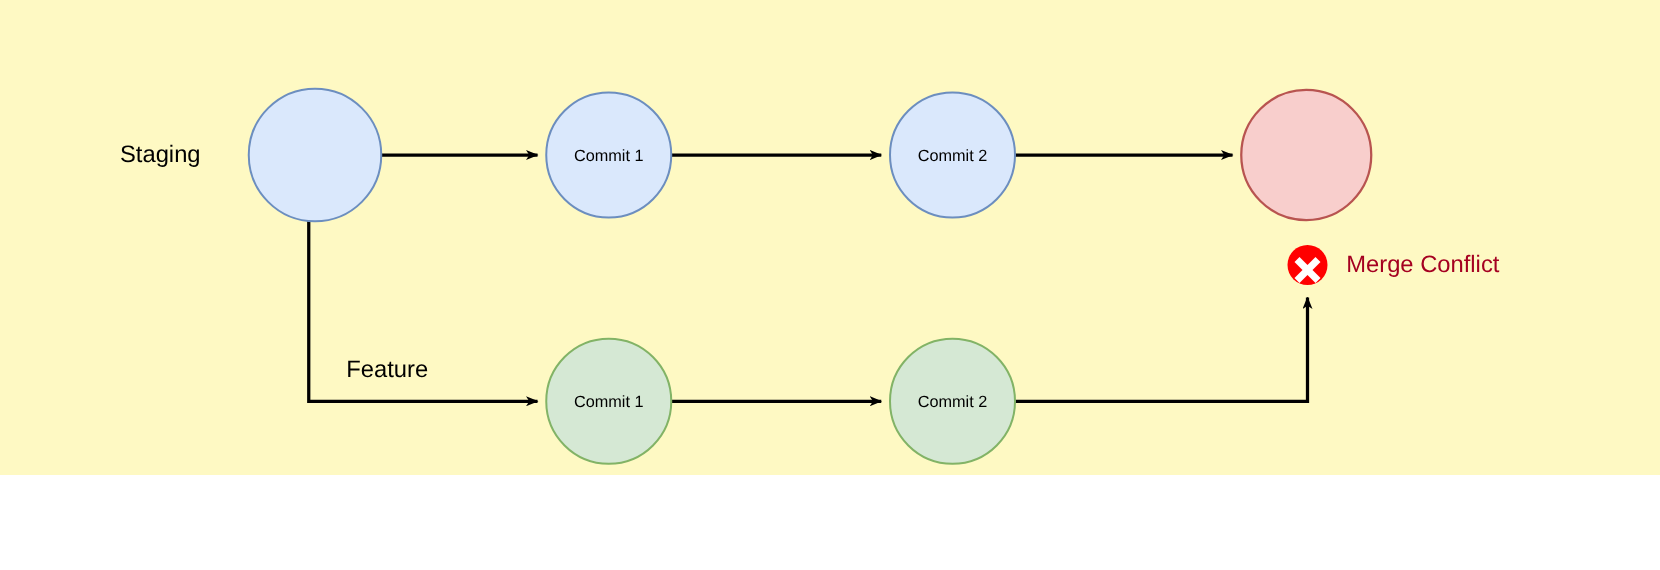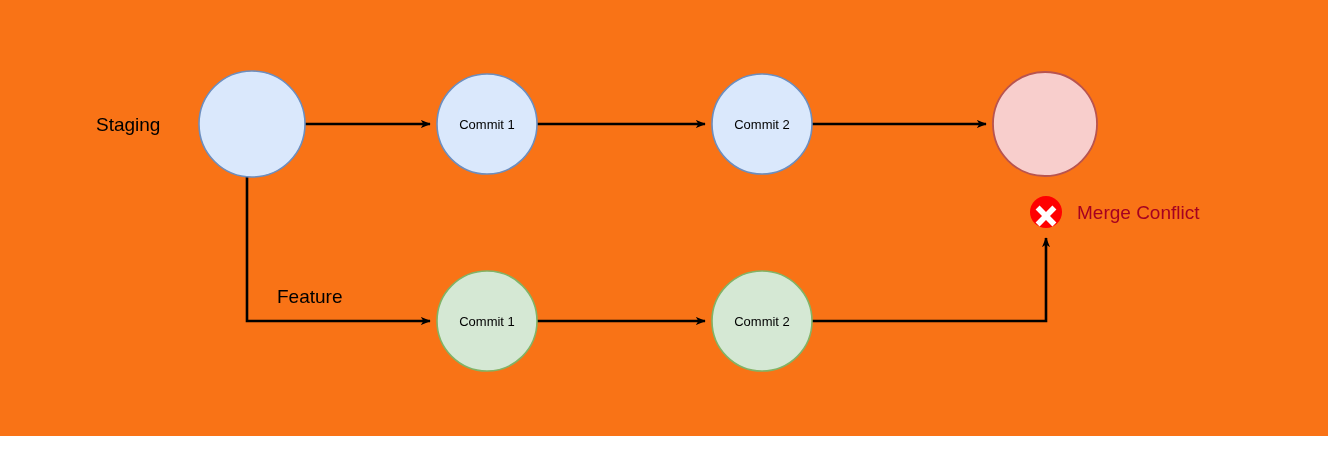--- a/index.html
+++ b/index.html
@@ -6,22 +6,22 @@
     margin: 0;
     padding: 0;
     background: #ffffff;
   }
   body {
     font-family: "Liberation Sans", sans-serif;
   }
   #canvas {
     position: relative;
     width: 1328px;
-    height: 436px;
-    background: #f97316;
+    height: 380px;
+    background: #fef9c3;
     overflow: hidden;
   }
   #diagram-svg {
     position: absolute;
     left: 0;
     top: 0;
     width: 1328px;
     height: 456px;
   }
   .node-label {

